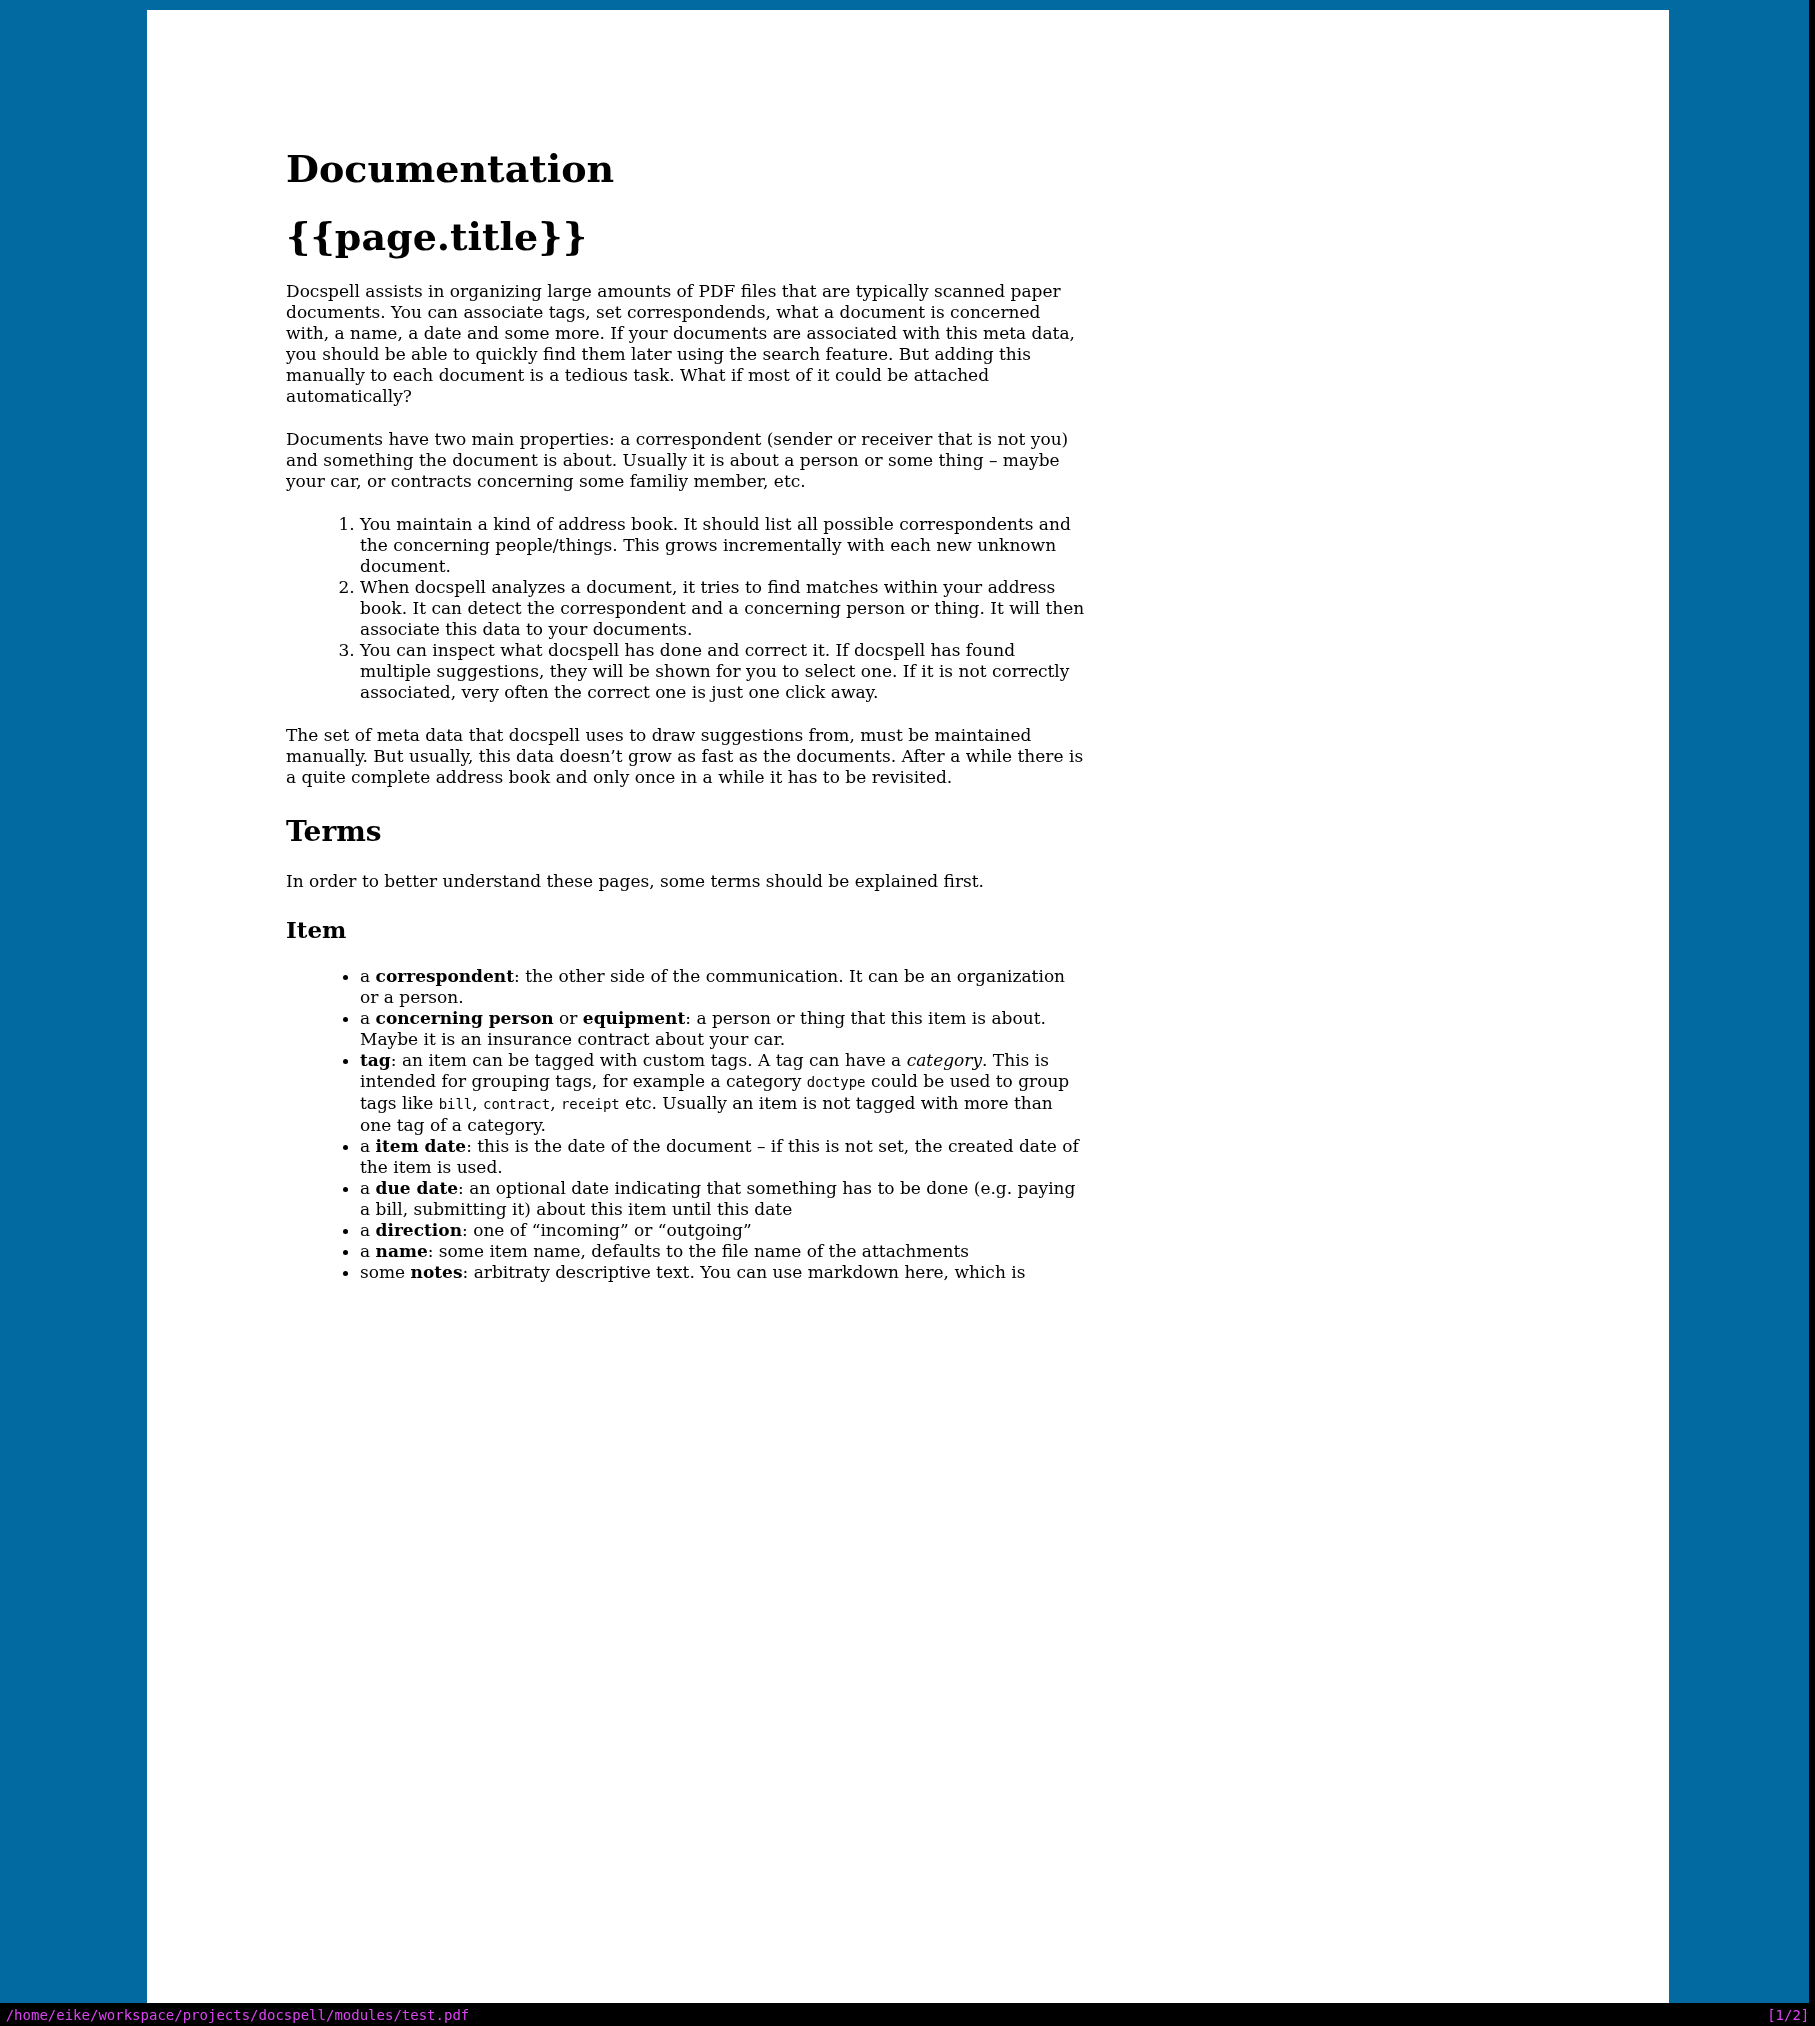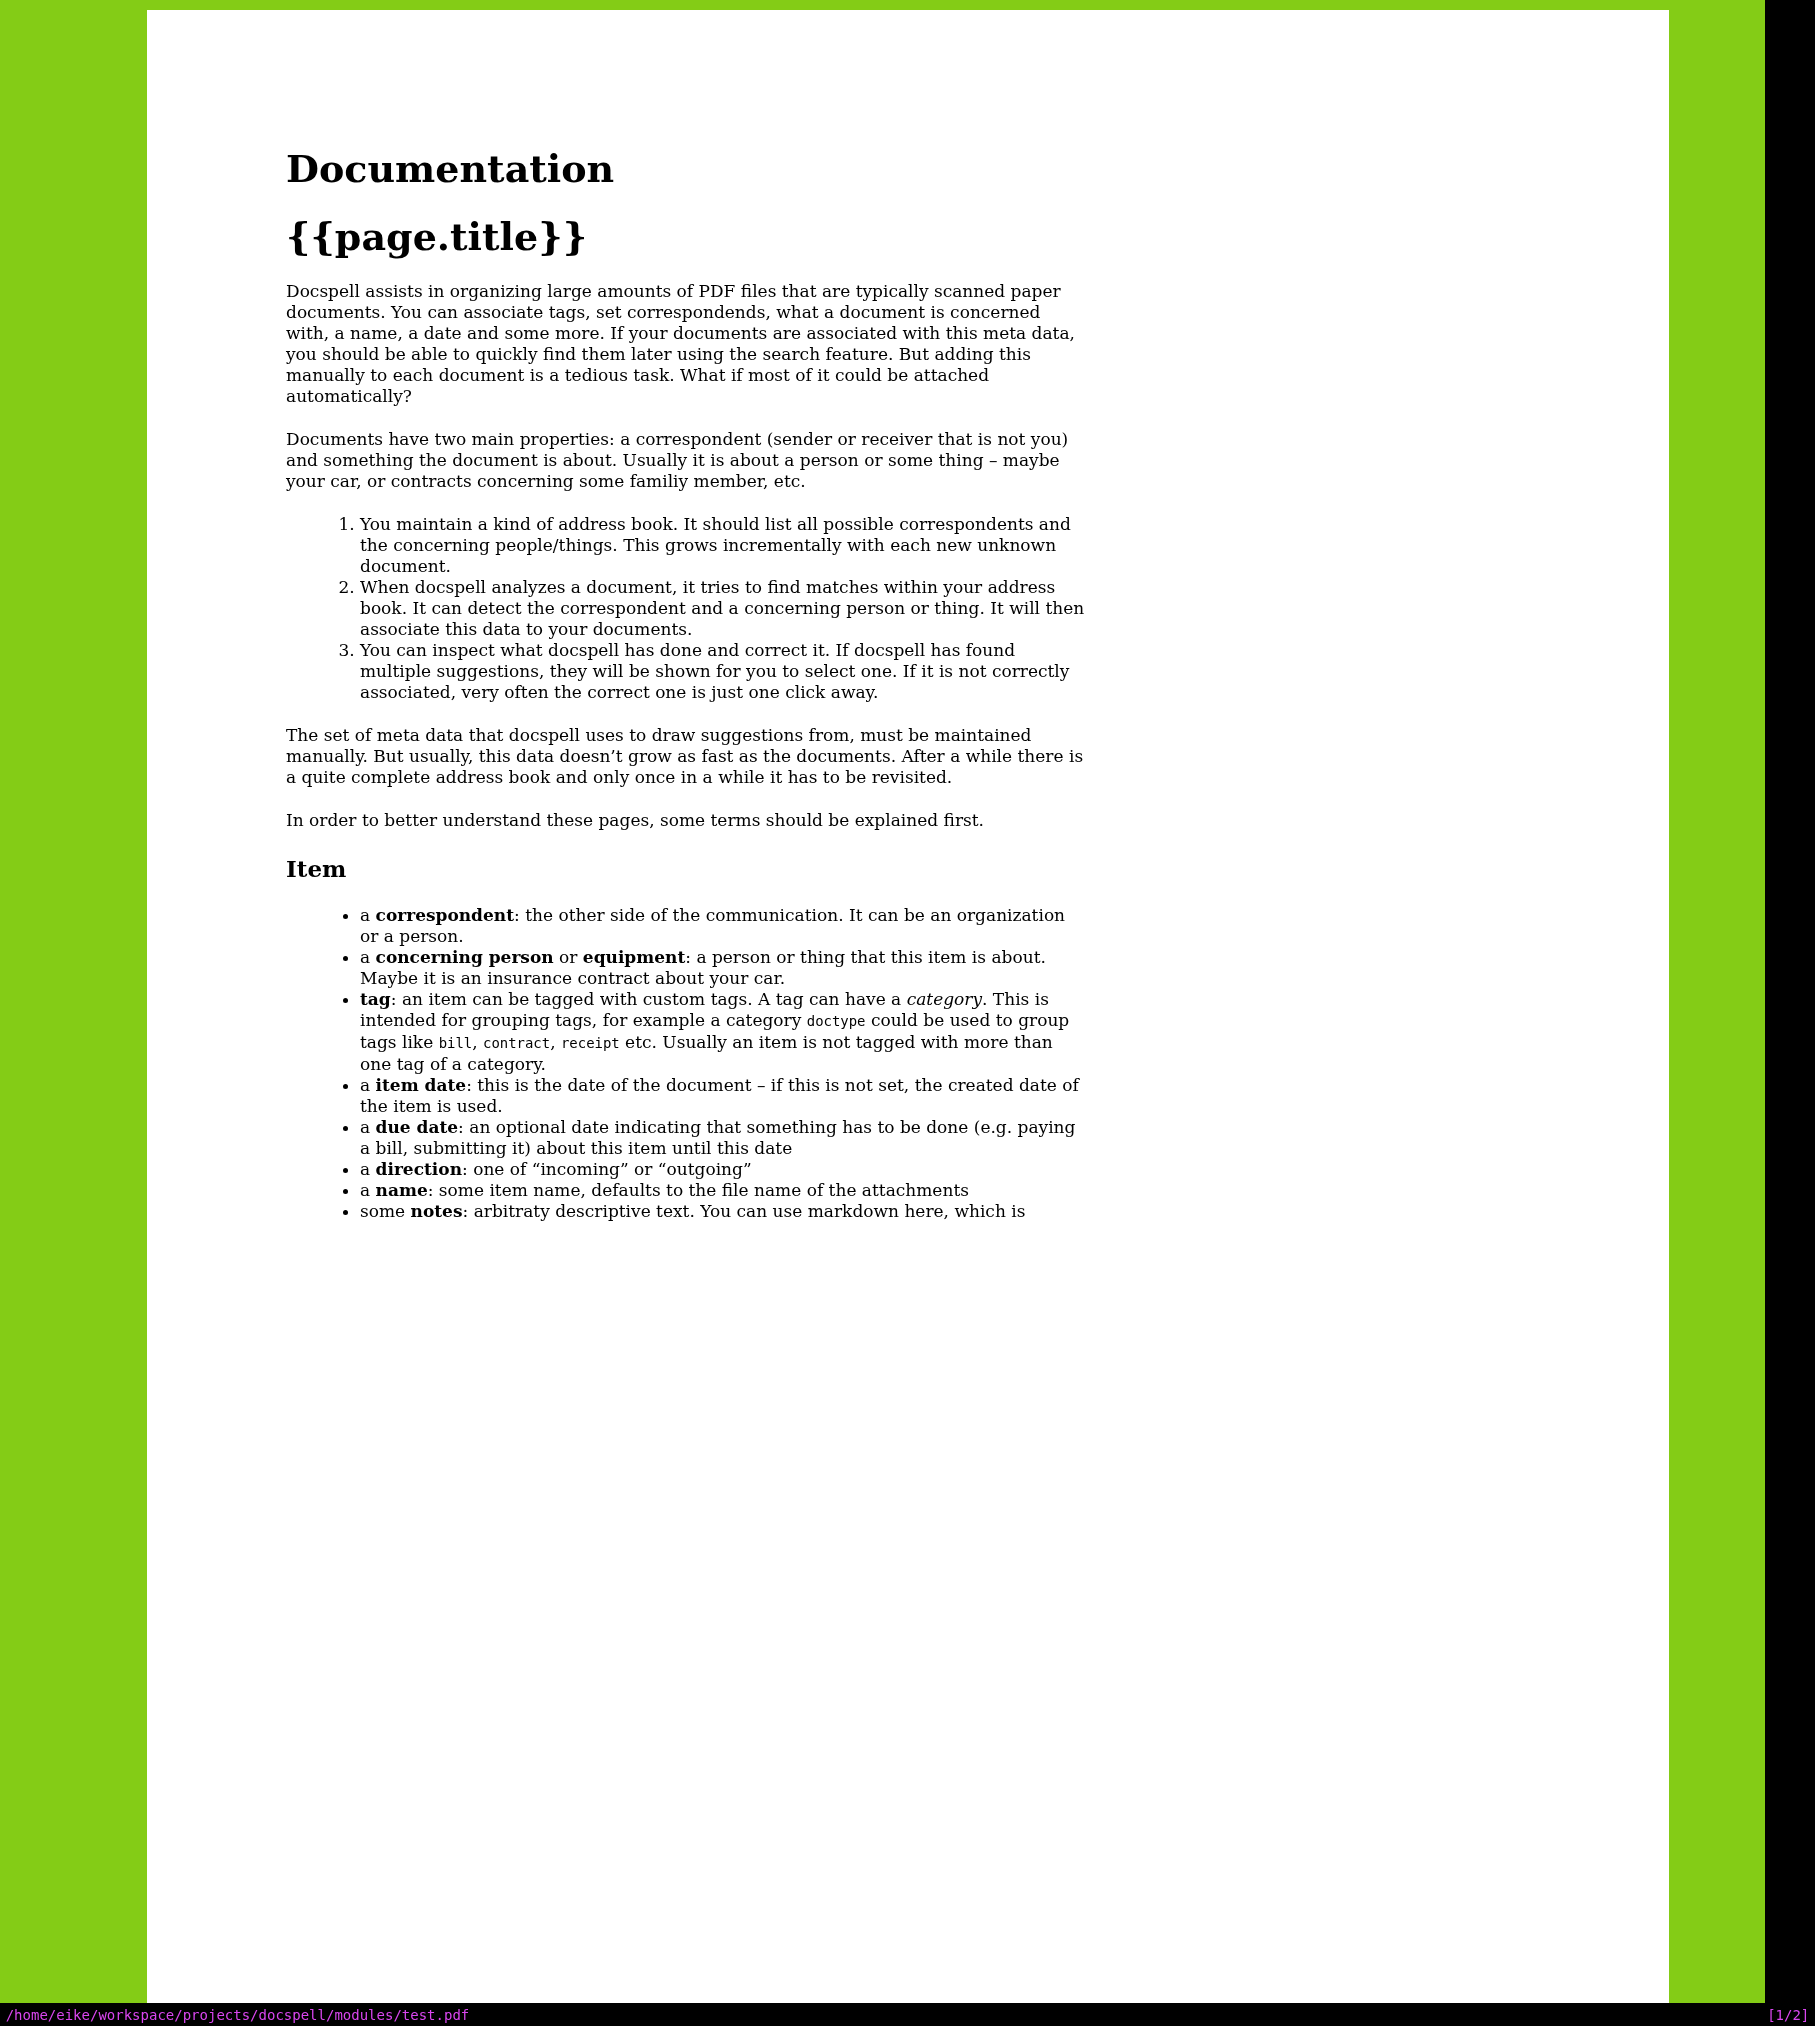--- a/index.html
+++ b/index.html
@@ -6,21 +6,22 @@
   body {
     width: 1815px; height: 2026px;
     background: #000;
     position: relative;
     overflow: hidden;
     font-family: "DejaVu Serif", serif;
   }
   .viewport {
     position: absolute; left: 0; top: 0;
     width: 1765px; height: 2003px;
-    background: #84cc16;
+    background: #0369a1;
+    padding-left: 44px;
   }
   .pdf-page {
     position: absolute; left: 147px; top: 9.5px;
     width: 1522px; height: 1994px;
     background: #ffffff;
     color: #000;
   }
   .content {
     margin: 137px 0 0 139px;
     width: 800px;
@@ -67,20 +68,21 @@
       <p>Documents have two main properties: a correspondent (sender or receiver that is not you) and something the document is about. Usually it is about a person or some thing – maybe your car, or contracts concerning some familiy member, etc.</p>
 
       <ol>
         <li>You maintain a kind of address book. It should list all possible correspondents and the concerning people/things. This grows incrementally with each new unknown document.</li>
         <li>When docspell analyzes a document, it tries to find matches within your address book. It can detect the correspondent and a concerning person or thing. It will then associate this data to your documents.</li>
         <li>You can inspect what docspell has done and correct it. If docspell has found multiple suggestions, they will be shown for you to select one. If it is not correctly associated, very often the correct one is just one click away.</li>
       </ol>
 
       <p>The set of meta data that docspell uses to draw suggestions from, must be maintained manually. But usually, this data doesn’t grow as fast as the documents. After a while there is a quite complete address book and only once in a while it has to be revisited.</p>
 
+      <h2>Terms</h2>
 
       <p>In order to better understand these pages, some terms should be explained first.</p>
 
       <h3>Item</h3>
 
 
       <ul>
         <li><span>a </span><span class="b">correspondent</span><span>: the other side of the communication. It can be an organization or a person.</span></li>
         <li><span>a </span><span class="b">concerning person</span><span> or </span><span class="b">equipment</span><span>: a person or thing that this item is about. Maybe it is an insurance contract about your car.</span></li>
         <li><span class="b">tag</span><span>: an item can be tagged with custom tags. A tag can have a </span><span class="i">category</span><span>. This is intended for grouping tags, for example a category </span><span class="m">doctype</span><span> could be used to group tags like </span><span class="m">bill</span><span>, </span><span class="m">contract</span><span>, </span><span class="m">receipt</span><span> etc. Usually an item is not tagged with more than one tag of a category.</span></li>

